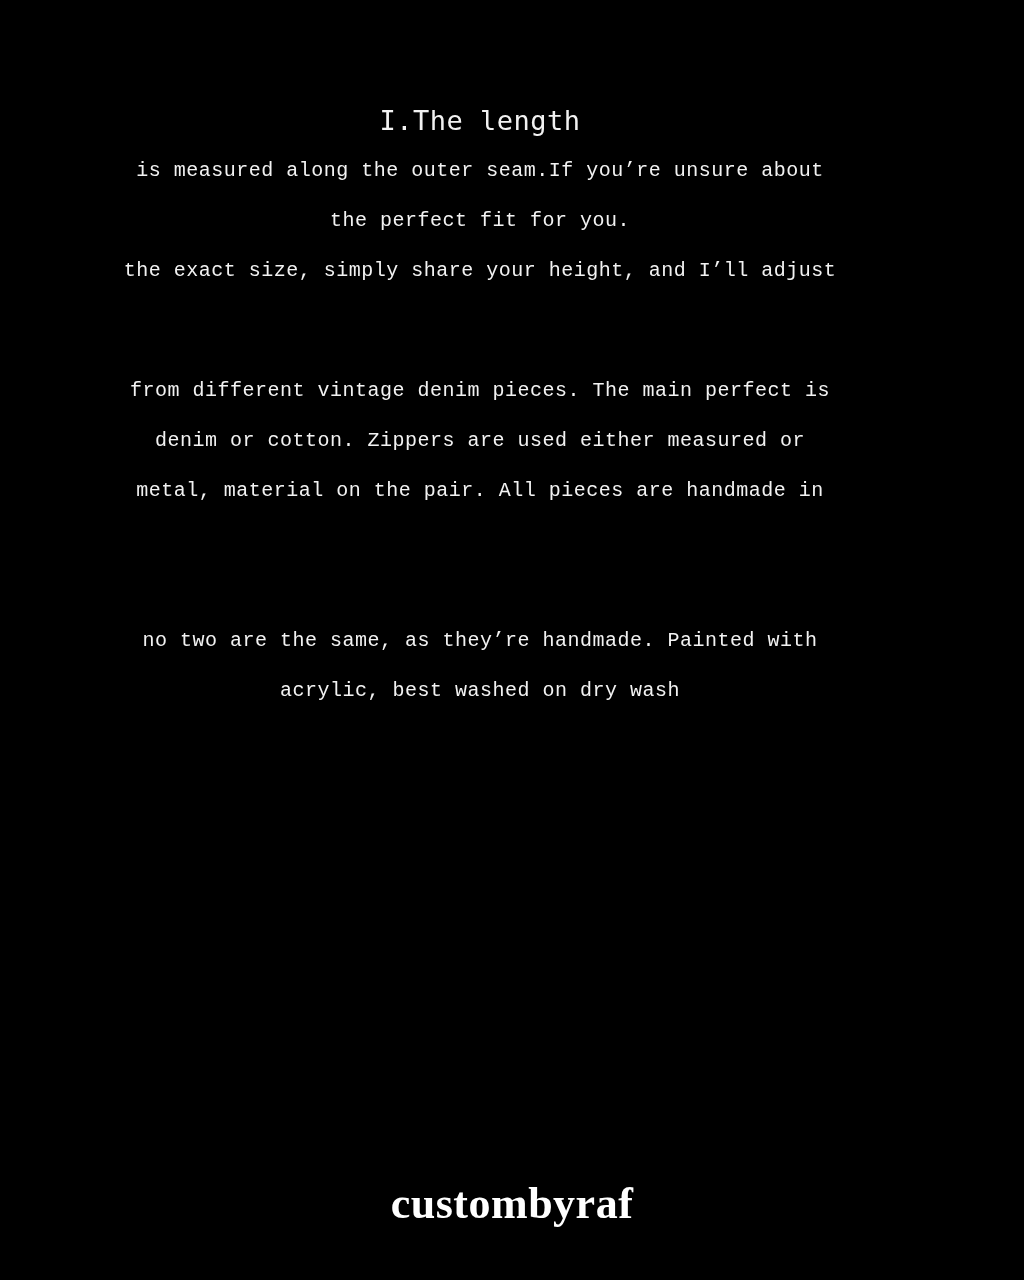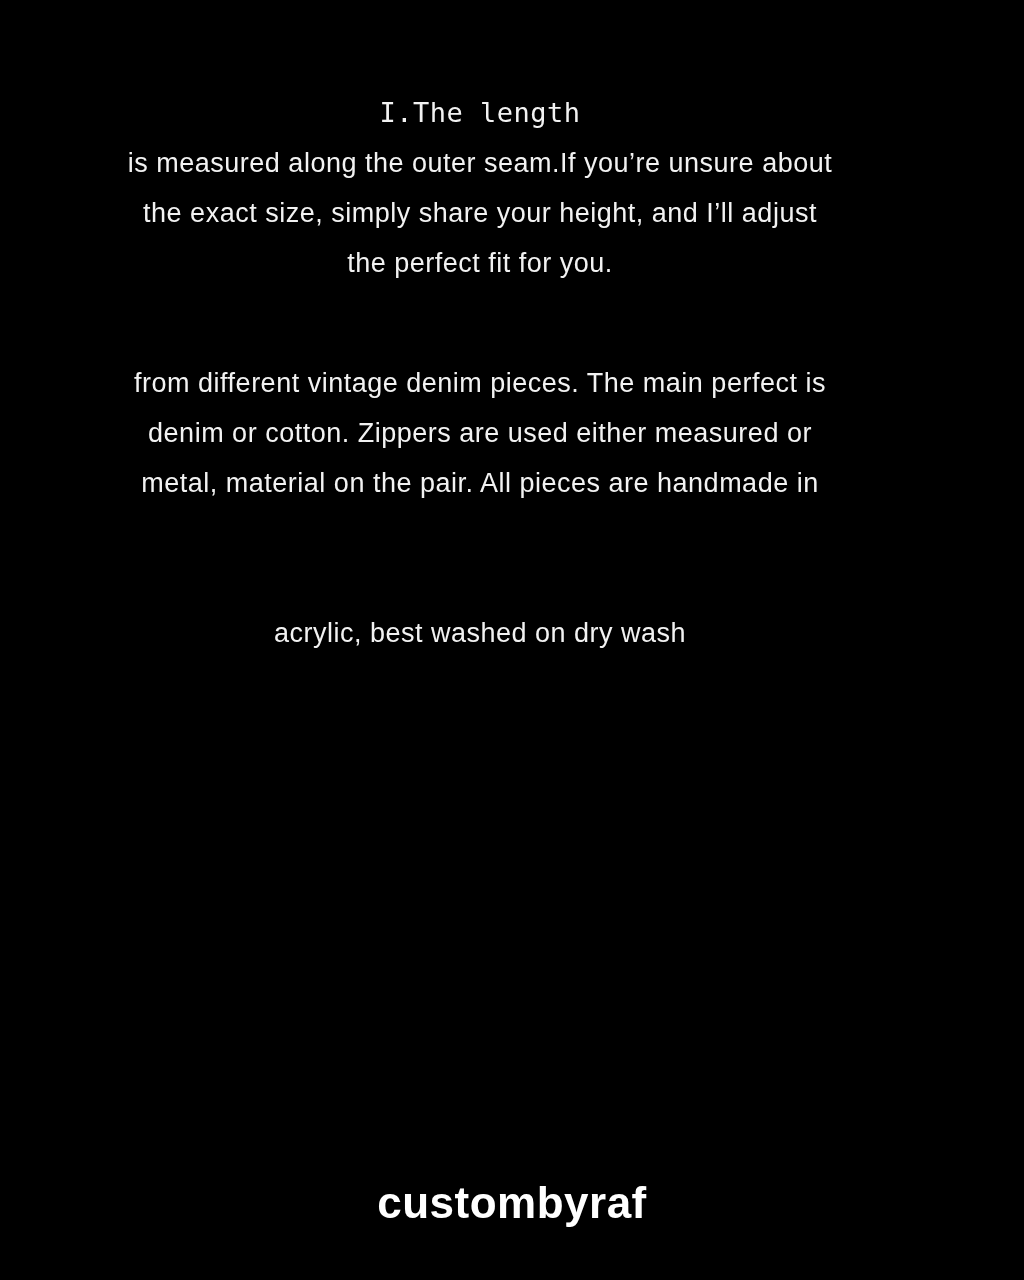--- a/index.html
+++ b/index.html
@@ -16,93 +16,94 @@
   .page {
     position: relative;
     width: 1024px;
     height: 1280px;
     background: #000000;
     color: #ffffff;
   }
   .content {
     position: absolute;
     left: 0;
-    top: 4px;
+    top: 12px;
     width: 820px;
     padding-top: 84px;
     box-sizing: border-box;
   }
   .section {
     width: 960px;
     margin: 0 auto;
     text-align: center;
   }
   .sec-heading {
     font-family: "DejaVu Sans Mono", monospace;
     font-size: 27px;
     line-height: 50px;
     letter-spacing: 0.5px;
     color: #f2f2f2;
     white-space: pre;
   }
   .sec-body {
-    font-family: Liberation Sans, sans-serif;
-    font-size: 27px;
+    font-family: Liberation Mono, monospace;
+    font-size: 20px;
     line-height: 50px;
     letter-spacing: 0.5px;
     color: #f2f2f2;
   }
   .sec-body .line {
     white-space: pre;
   }
   .gap-1 { height: 70px; }
   .gap-2 { height: 100px; }
   .brand {
     position: absolute;
     left: 0;
     right: 0;
     top: 1178px;
     text-align: center;
-    font-family: Liberation Sans, sans-serif;
+    font-family: Liberation Serif, serif;
     font-weight: bold;
     font-size: 44px;
     letter-spacing: 0.5px;
     color: #ffffff;
   }
 </style>
 </head>
 <body>
 
 <div class="page">
 
   <div class="content">
 
     <div class="section">
       <div class="sec-heading">I.The length</div>
       <div class="sec-body">
         <div class="line">is measured along the outer seam.If you’re unsure about</div>
+        <div class="line">the perfect fit for you.</div>
         <div class="line">the exact size, simply share your height, and I’ll adjust</div>
-        <div class="line">the perfect fit for you.</div>
       </div>
     </div>
 
     <div class="gap-1"></div>
 
     <div class="section">
       <div class="sec-body">
         <div class="line">from different vintage denim pieces. The main perfect is</div>
         <div class="line">denim or cotton. Zippers are used either measured or</div>
         <div class="line">metal, material on the pair. All pieces are handmade in</div>
       </div>
     </div>
 
     <div class="gap-2"></div>
 
     <div class="section">
       <div class="sec-body">
+        <div class="line">no two are the same, as they’re handmade. Painted with</div>
         <div class="line">acrylic, best washed on dry wash</div>
       </div>
     </div>
 
   </div>
 
   <div class="brand">custombyraf</div>
 
 </div>
 

